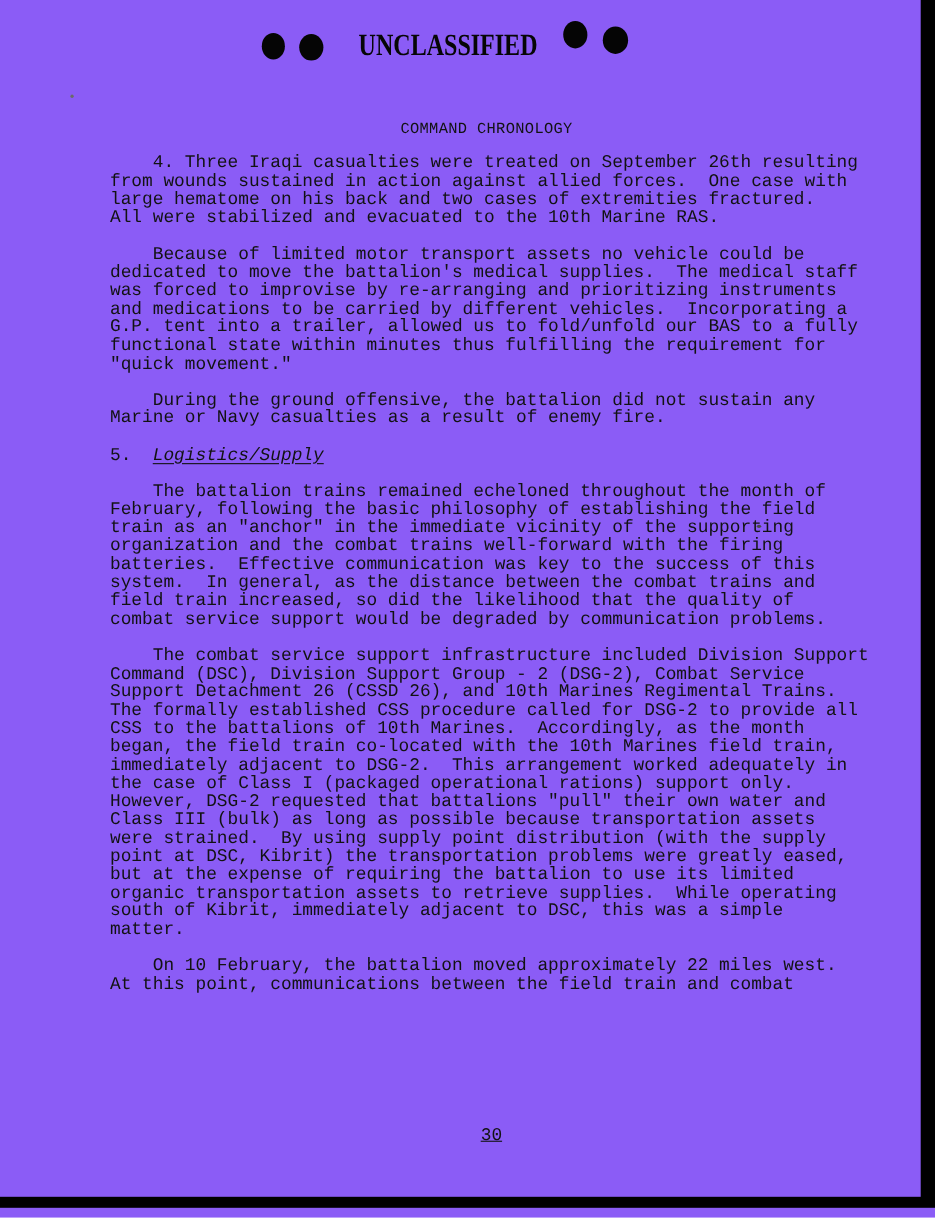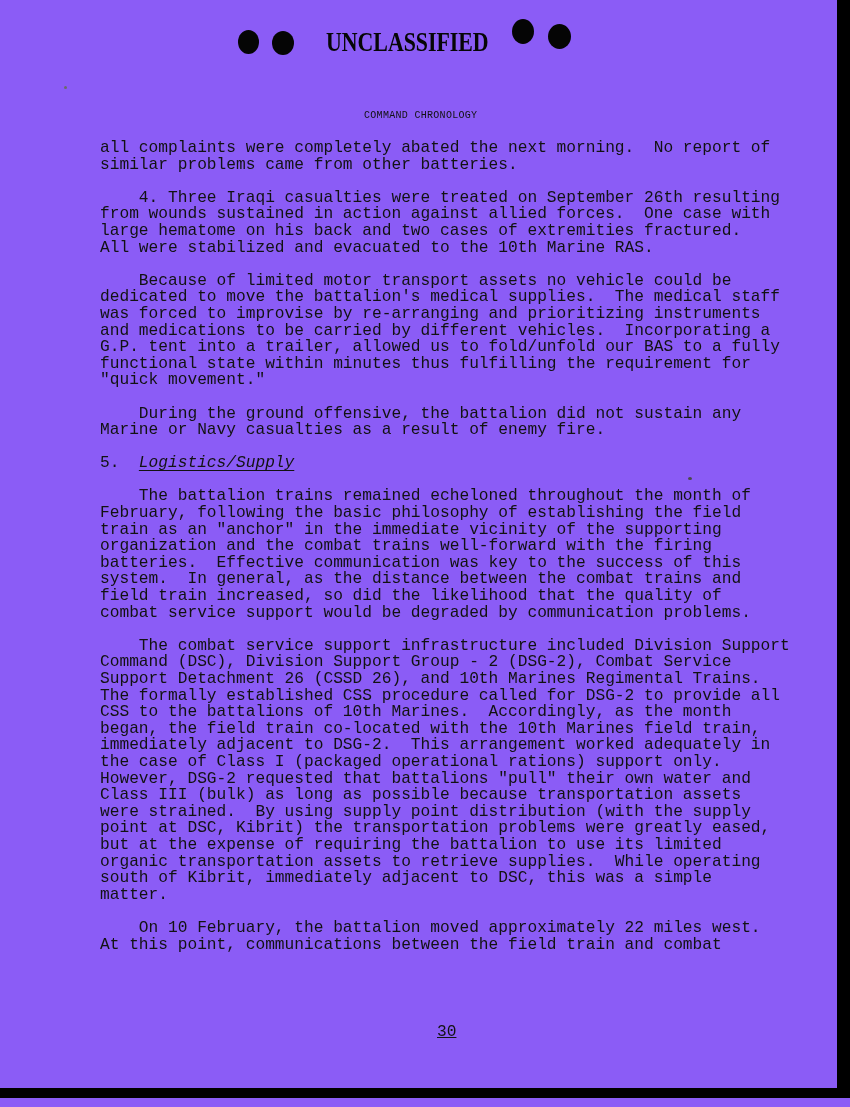--- a/index.html
+++ b/index.html
@@ -60,21 +60,21 @@
     font-size: 28px;
     white-space: nowrap;
     transform: scaleX(0.78);
     transform-origin: left top;
     color: #060606;
   }
   .doc-title {
     position: absolute;
     left: 364px;
     top: 110px;
-    font-size: 10px;
+    font-size: 14px;
     letter-spacing: 0.3px;
     white-space: nowrap;
   }
 
   
   .body-col {
     position: absolute;
     left: 100px;
     top: 140px;
     width: 700px;
@@ -114,22 +114,20 @@
 
   <span class="dot dot-l1"></span>
   <span class="dot dot-l2"></span>
   <div class="classification">UNCLASSIFIED</div>
   <span class="dot dot-r1"></span>
   <span class="dot dot-r2"></span>
 
   <div class="doc-title">COMMAND CHRONOLOGY</div>
 
   <div class="body-col">
-    <pre>all complaints were completely abated the next morning.  No report of
-similar problems came from other batteries.</pre>
     <pre>    4. Three Iraqi casualties were treated on September 26th resulting
 from wounds sustained in action against allied forces.  One case with
 large hematome on his back and two cases of extremities fractured.
 All were stabilized and evacuated to the 10th Marine RAS.</pre>
     <pre>    Because of limited motor transport assets no vehicle could be
 dedicated to move the battalion's medical supplies.  The medical staff
 was forced to improvise by re-arranging and prioritizing instruments
 and medications to be carried by different vehicles.  Incorporating a
 G.P. tent into a trailer, allowed us to fold/unfold our BAS to a fully
 functional state within minutes thus fulfilling the requirement for

